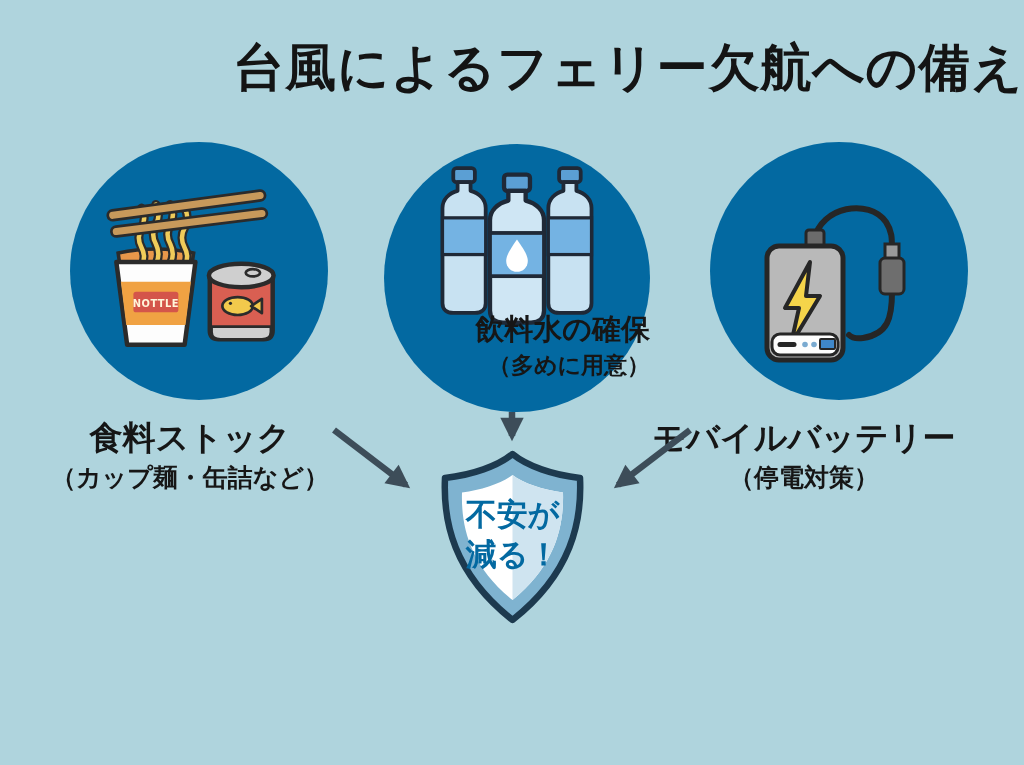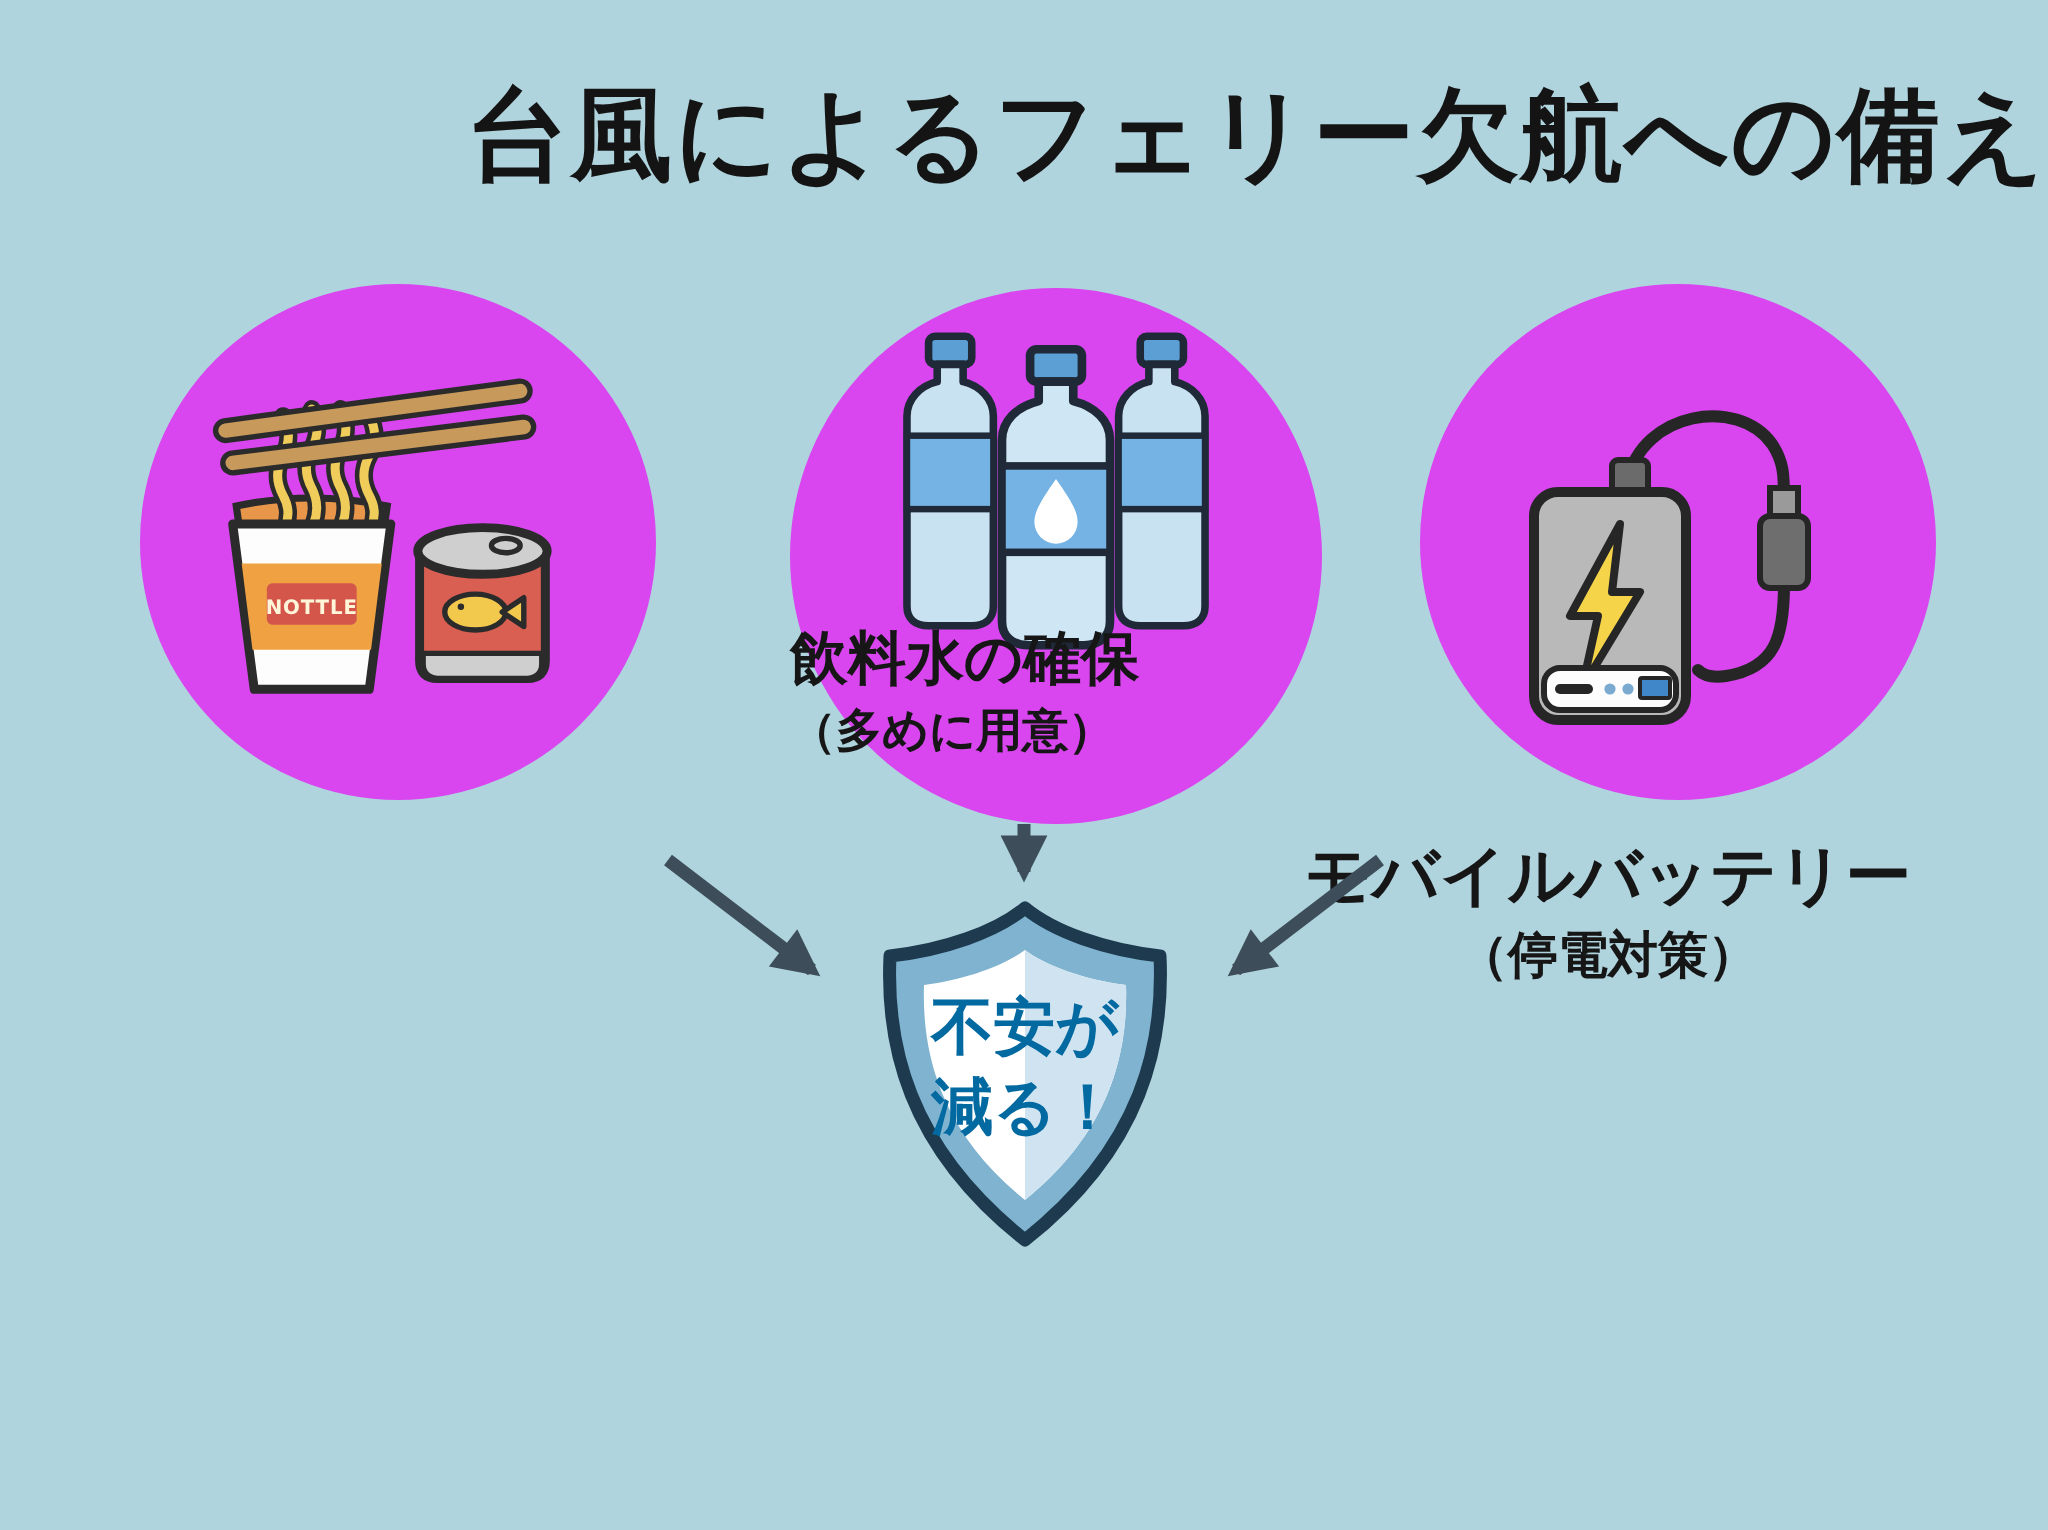--- a/index.html
+++ b/index.html
@@ -11,24 +11,24 @@
     font-family:"DejaVu Sans","Liberation Sans",sans-serif;
     color:#161616;
   }
   .title{
     position:absolute;top:34px;left:0;width:1024px;
     margin:0;text-align:right;
     font-size:51px;font-weight:900;letter-spacing:1px;
     color:#141414;
   }
   .circle{
-    position:absolute;background:#d946ef;border-radius:50%;
+    position:absolute;background:#0369a1;border-radius:50%;
   }
   .circle-food{left:70px;top:142px;width:258px;height:258px;}
-  .circle-water{left:395px;top:144px;width:266px;height:268px;text-align:left;}
+  .circle-water{left:384px;top:144px;width:266px;height:268px;text-align:right;}
   .circle-battery{left:710px;top:142px;width:258px;height:258px;}
   .circle svg{position:absolute;}
   .food-svg{left:14px;top:14px;}
   .battery-svg{left:1px;top:6px;}
   .bottles-svg{left:41px;top:22px;}
   .water-label{
     position:absolute;left:0;top:168px;width:266px;
     font-size:29px;font-weight:900;line-height:1.2;
   }
   .water-sublabel{
@@ -152,20 +152,24 @@
       <g>
         <rect x="61" y="186" width="66" height="21" rx="8" fill="#fdfdfd" stroke="#262626" stroke-width="3"></rect>
         <line x1="69" y1="196.5" x2="83" y2="196.5" stroke="#262626" stroke-width="5" stroke-linecap="round"></line>
         <circle cx="94" cy="196.5" r="2.8" fill="#7aaad0"></circle>
         <circle cx="103" cy="196.5" r="2.8" fill="#7aaad0"></circle>
         <rect x="109" y="191" width="15" height="10" rx="1" fill="#3f87c9" stroke="#262626" stroke-width="2"></rect>
       </g>
     </svg>
   </div>
 
+  <div class="side-label label-food">
+    <div class="main">食料ストック</div>
+    <div class="sub">（カップ麺・缶詰など）</div>
+  </div>
   <div class="side-label label-battery">
     <div class="main">モバイルバッテリー</div>
     <div class="sub">（停電対策）</div>
   </div>
 
   <svg class="arrows" width="1024" height="765" viewBox="0 0 1024 765">
     <defs>
       <marker id="ah" viewBox="0 0 20 20" markerUnits="userSpaceOnUse" markerWidth="26" markerHeight="26" refX="15" refY="10" orient="auto">
         <path d="M1,1 L19,10 L1,19 Z" fill="#3d4d59"></path>
       </marker>

